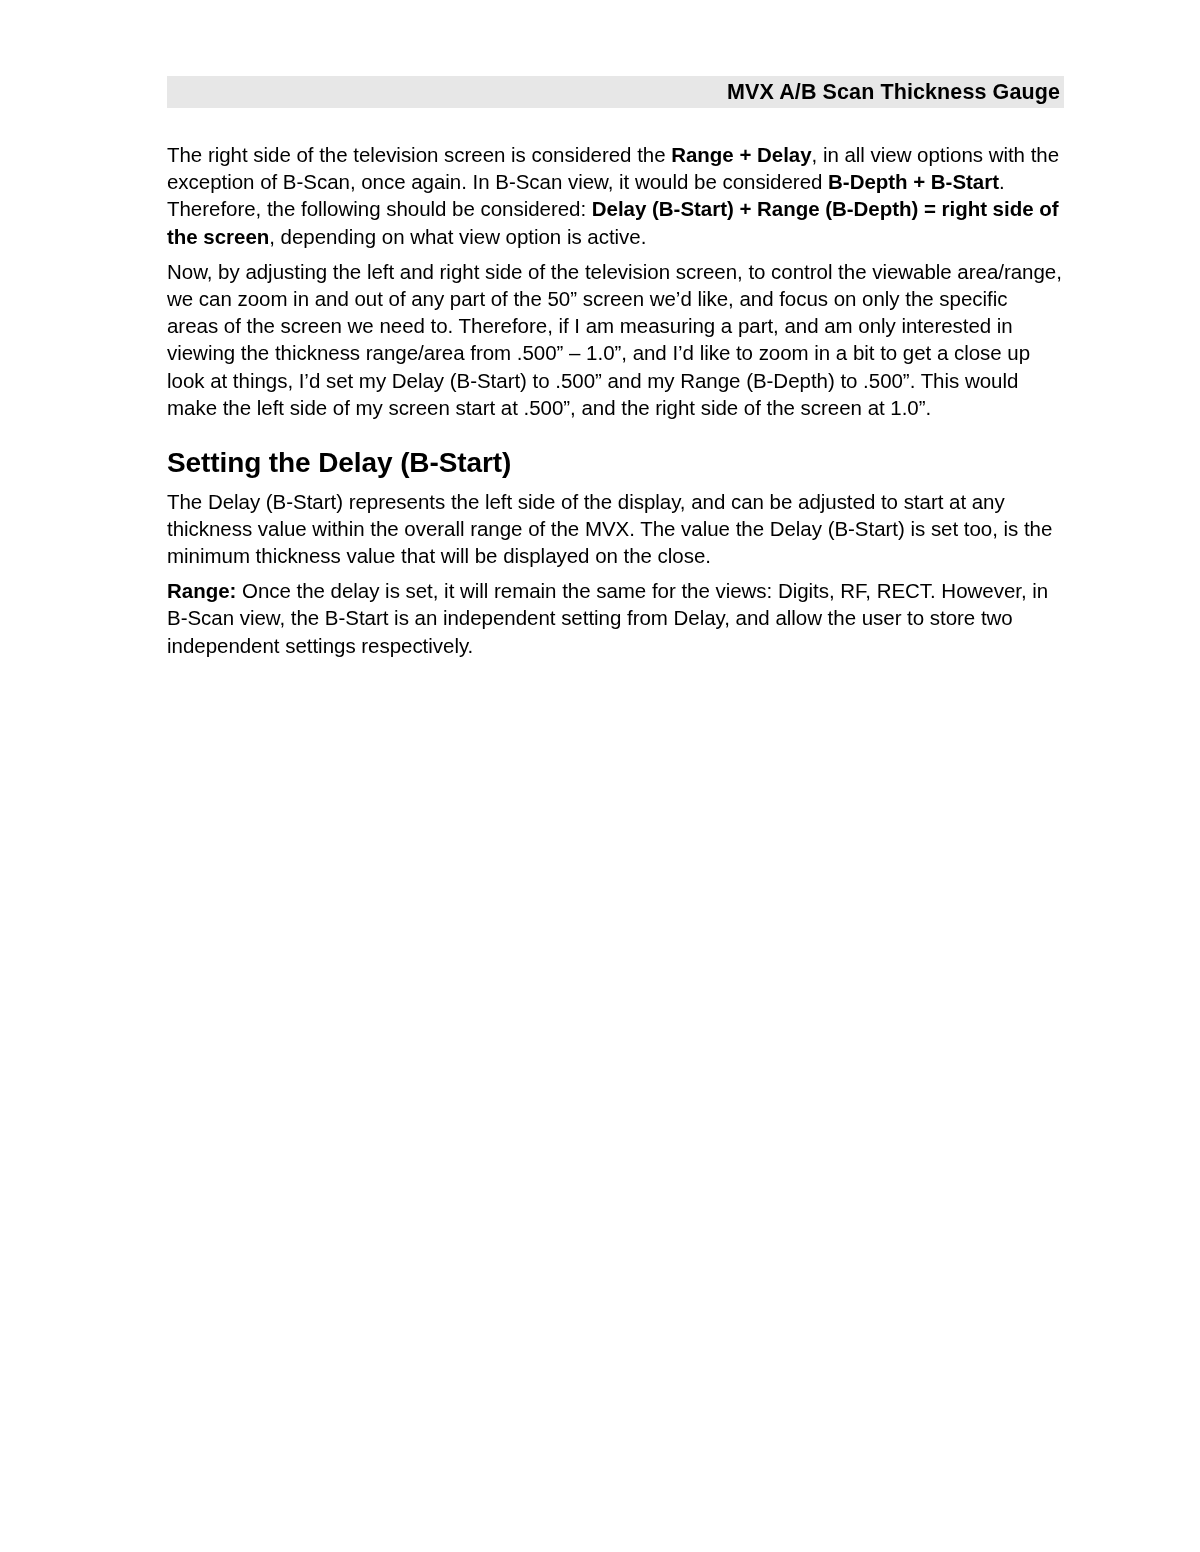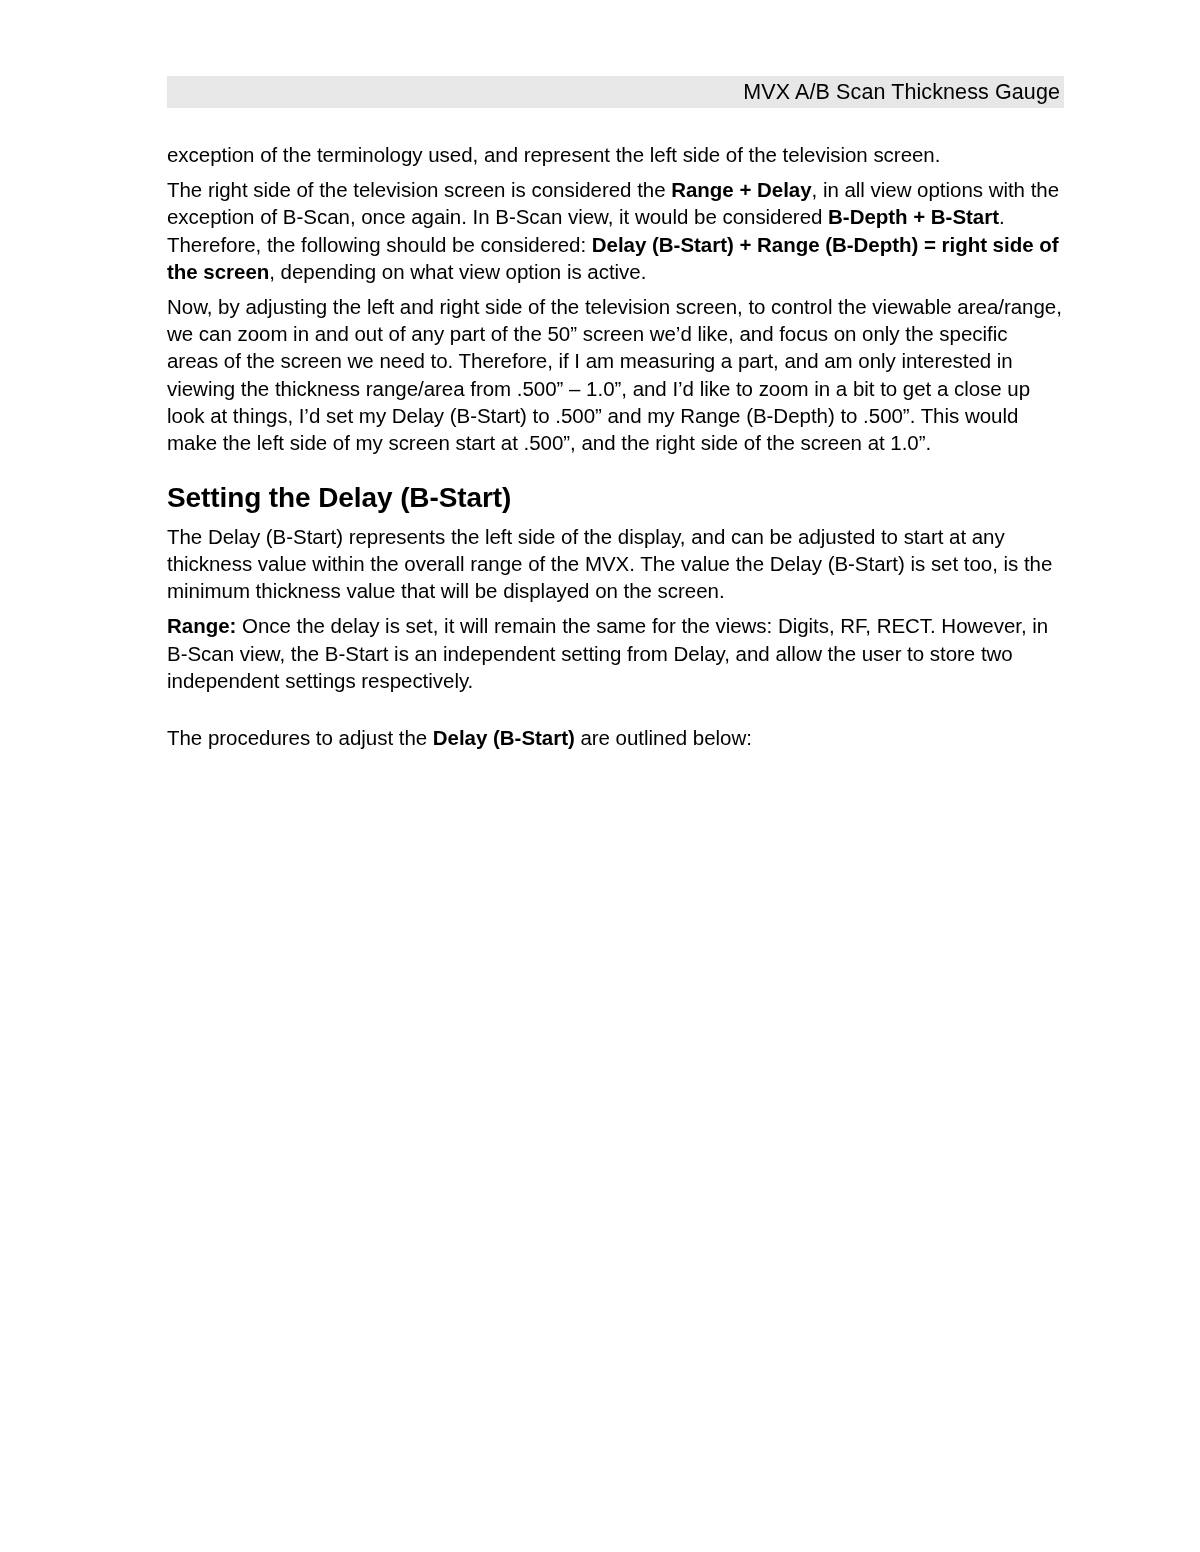--- a/index.html
+++ b/index.html
@@ -30,20 +30,21 @@
     left: 167px;
     top: 76px;
     width: 897px;
     height: 32px;
     background: #e7e7e7;
     display: flex;
     align-items: center;
     justify-content: flex-end;
     box-sizing: border-box;
     padding-right: 4px;
+    font-weight: bold;
   }
   .header-title {
     font-size: 21.5px;
     line-height: 32px;
     color: #000000;
     white-space: nowrap;
     letter-spacing: 0.1px;
   }
 
   
@@ -103,32 +104,30 @@
 <body>
 
 <div class="page">
 
   <div class="header-band">
     <span class="header-title">MVX A/B Scan Thickness Gauge</span>
   </div>
 
   <div class="content">
 
-    <p class="para">exception of the terminology used, and represent the left side of the television screen.</p>
 
     <p class="para"><span>The right side of the television screen is considered the </span><b>Range + Delay</b><span>, in all view options with the exception of B-Scan, once again.  In B-Scan view, it would be considered </span><b>B-Depth + B-Start</b><span>.  Therefore, the following should be considered: </span><b>Delay (B-Start) + Range (B-Depth) = right side of the screen</b><span>, depending on what view option is active.</span></p>
 
     <p class="para">Now, by adjusting the left and right side of the television screen, to control the viewable area/range, we can zoom in and out of any part of the 50” screen we’d like, and focus on only the specific areas of the screen we need to.  Therefore, if I am measuring a part, and am only interested in viewing the thickness range/area from .500” – 1.0”, and I’d like to zoom in a bit to get a close up look at things, I’d set my Delay (B-Start) to .500” and my Range (B-Depth) to .500”.  This would make the left side of my screen start at .500”, and the right side of the screen at 1.0”.</p>
 
     <h2 class="section-heading">Setting the Delay (B-Start)</h2>
 
-    <p class="para">The Delay (B-Start) represents the left side of the display, and can be adjusted to start at any thickness value within the overall range of the MVX.  The value the Delay (B-Start) is set too, is the minimum thickness value that will be displayed on the screen.</p>
+    <p class="para">The Delay (B-Start) represents the left side of the display, and can be adjusted to start at any thickness value within the overall range of the MVX.  The value the Delay (B-Start) is set too, is the minimum thickness value that will be displayed on the close.</p>
 
     <p class="para"><b>Range:</b><span>  Once the delay is set, it will remain the same for the views:  Digits, RF, RECT.  However, in B-Scan view, the B-Start is an independent setting from Delay, and allow the user to store two independent settings respectively.</span></p>
 
     <div class="spacer-line"></div>
 
-    <p class="para"><span>The procedures to adjust the </span><b>Delay (B-Start)</b><span> are outlined below:</span></p>
 
   </div>
 
 
 </div>
 
 </body></html>

